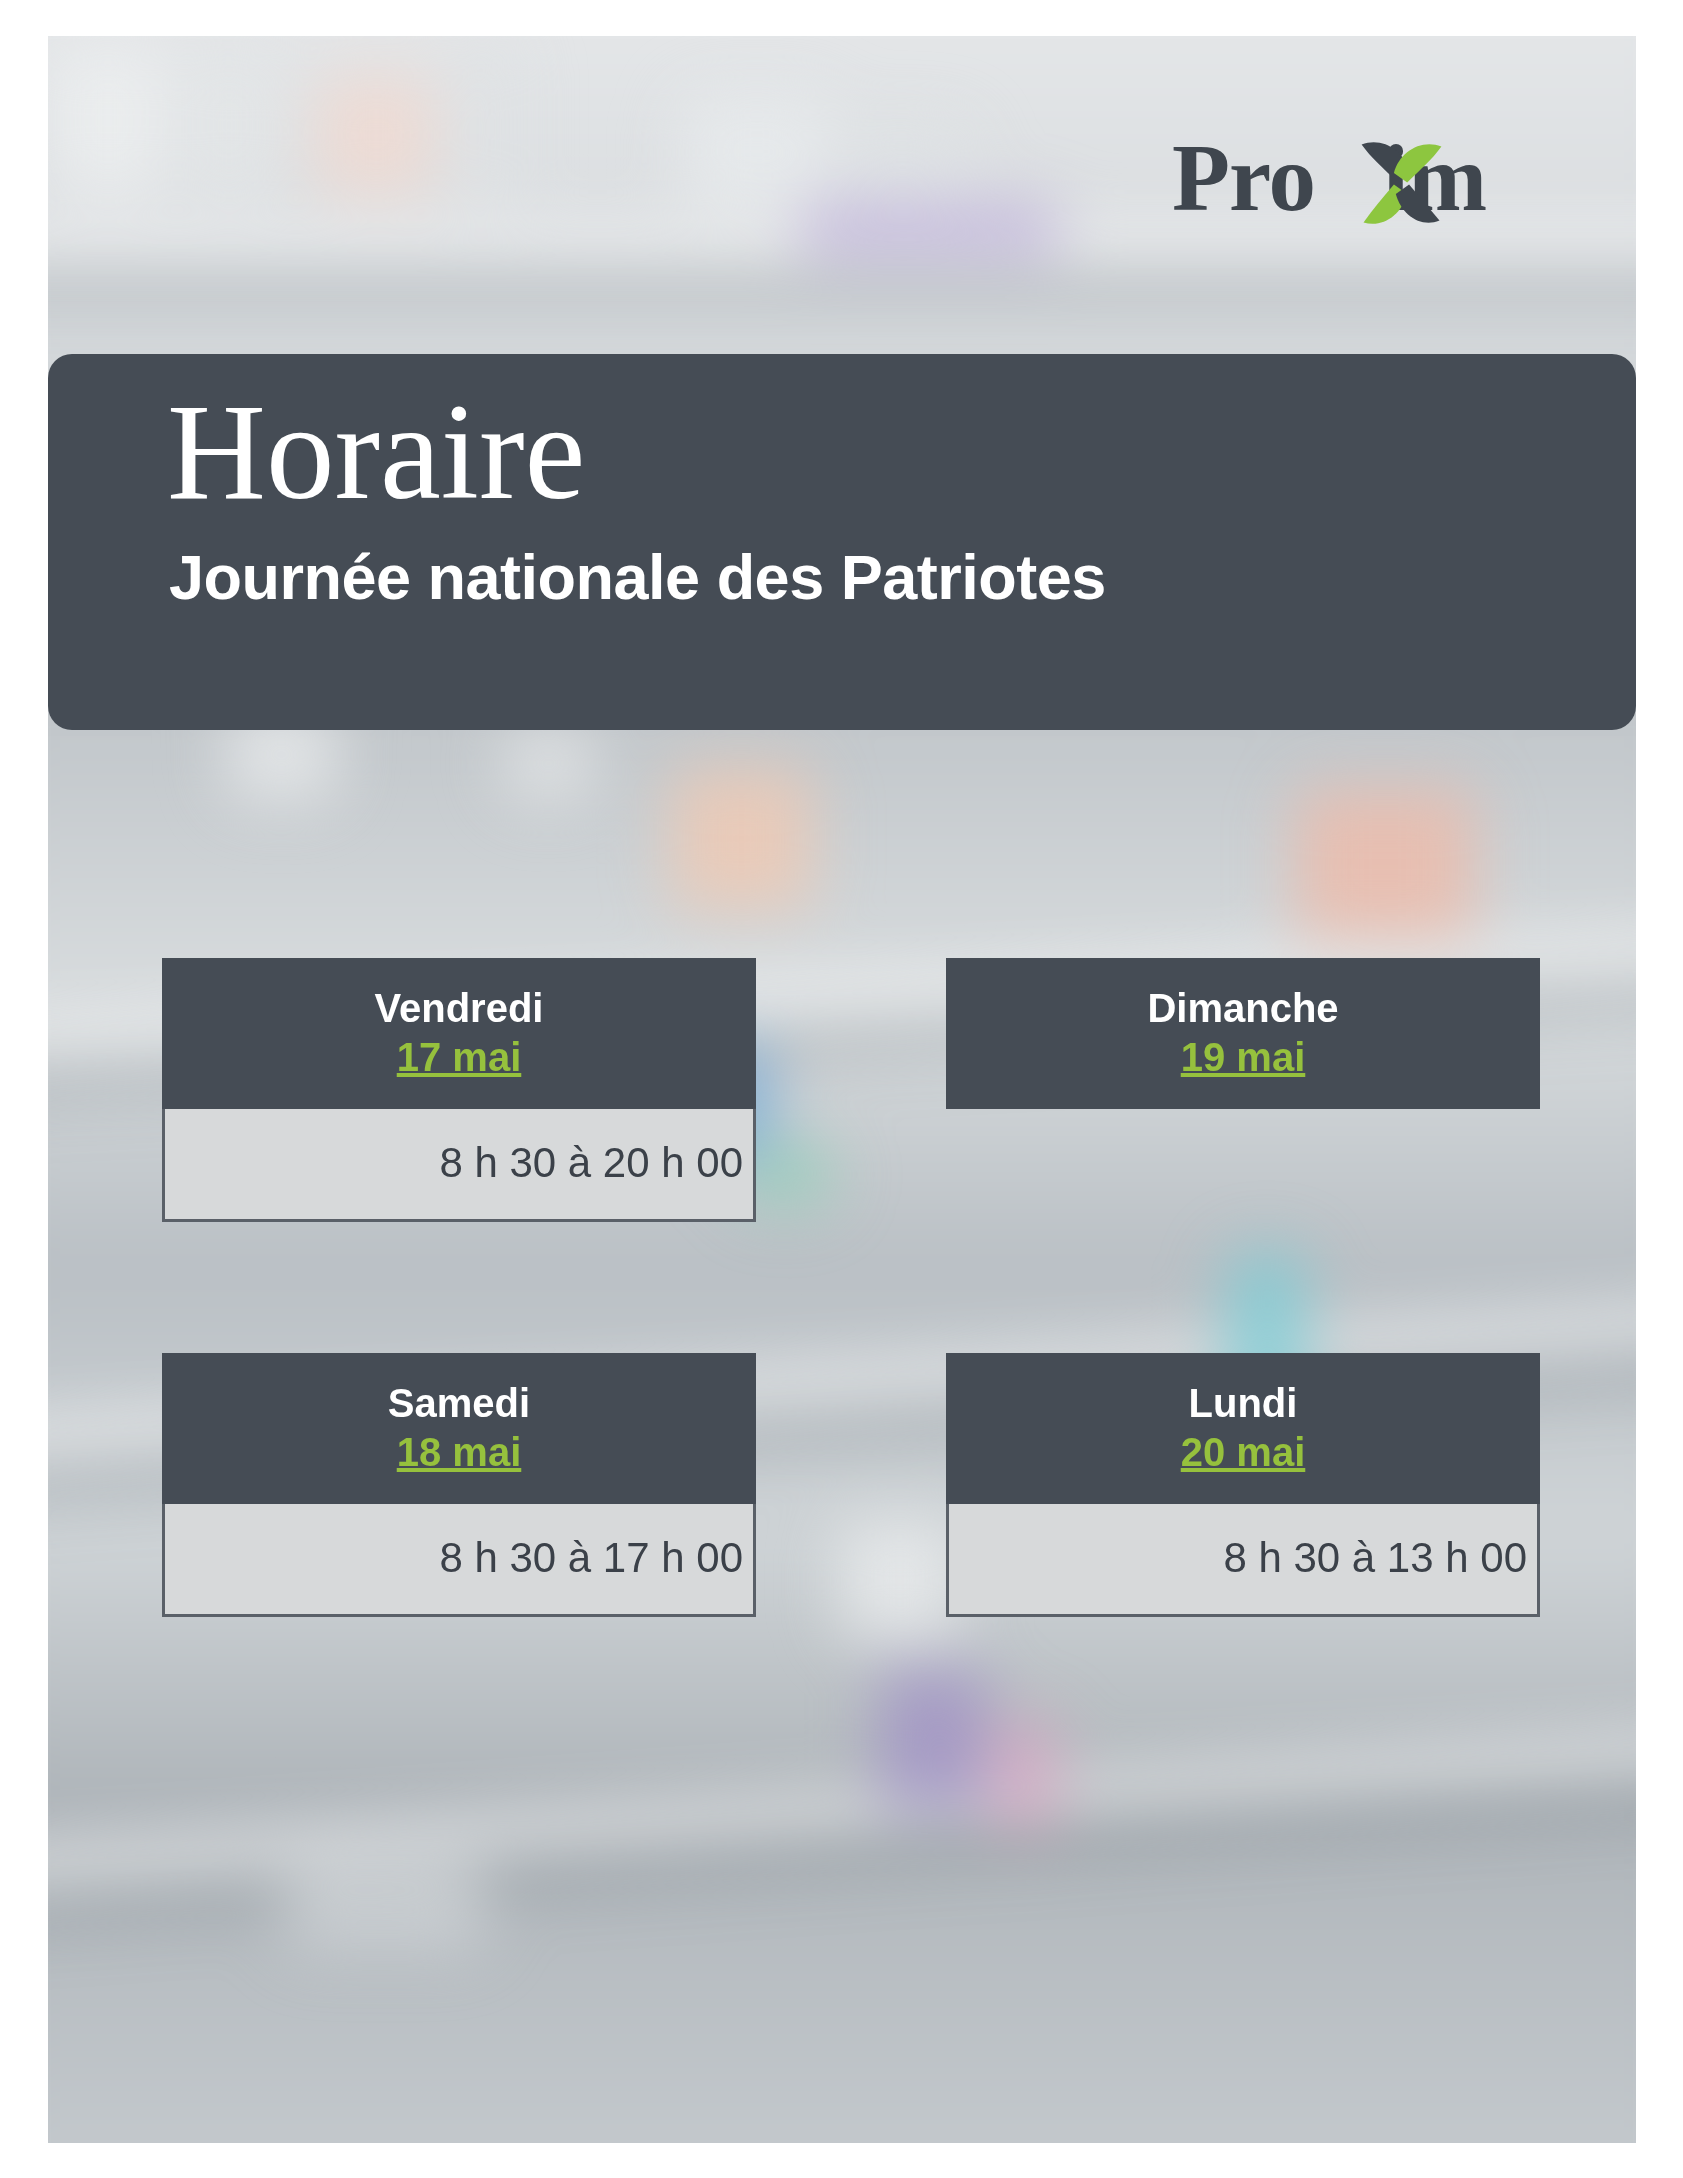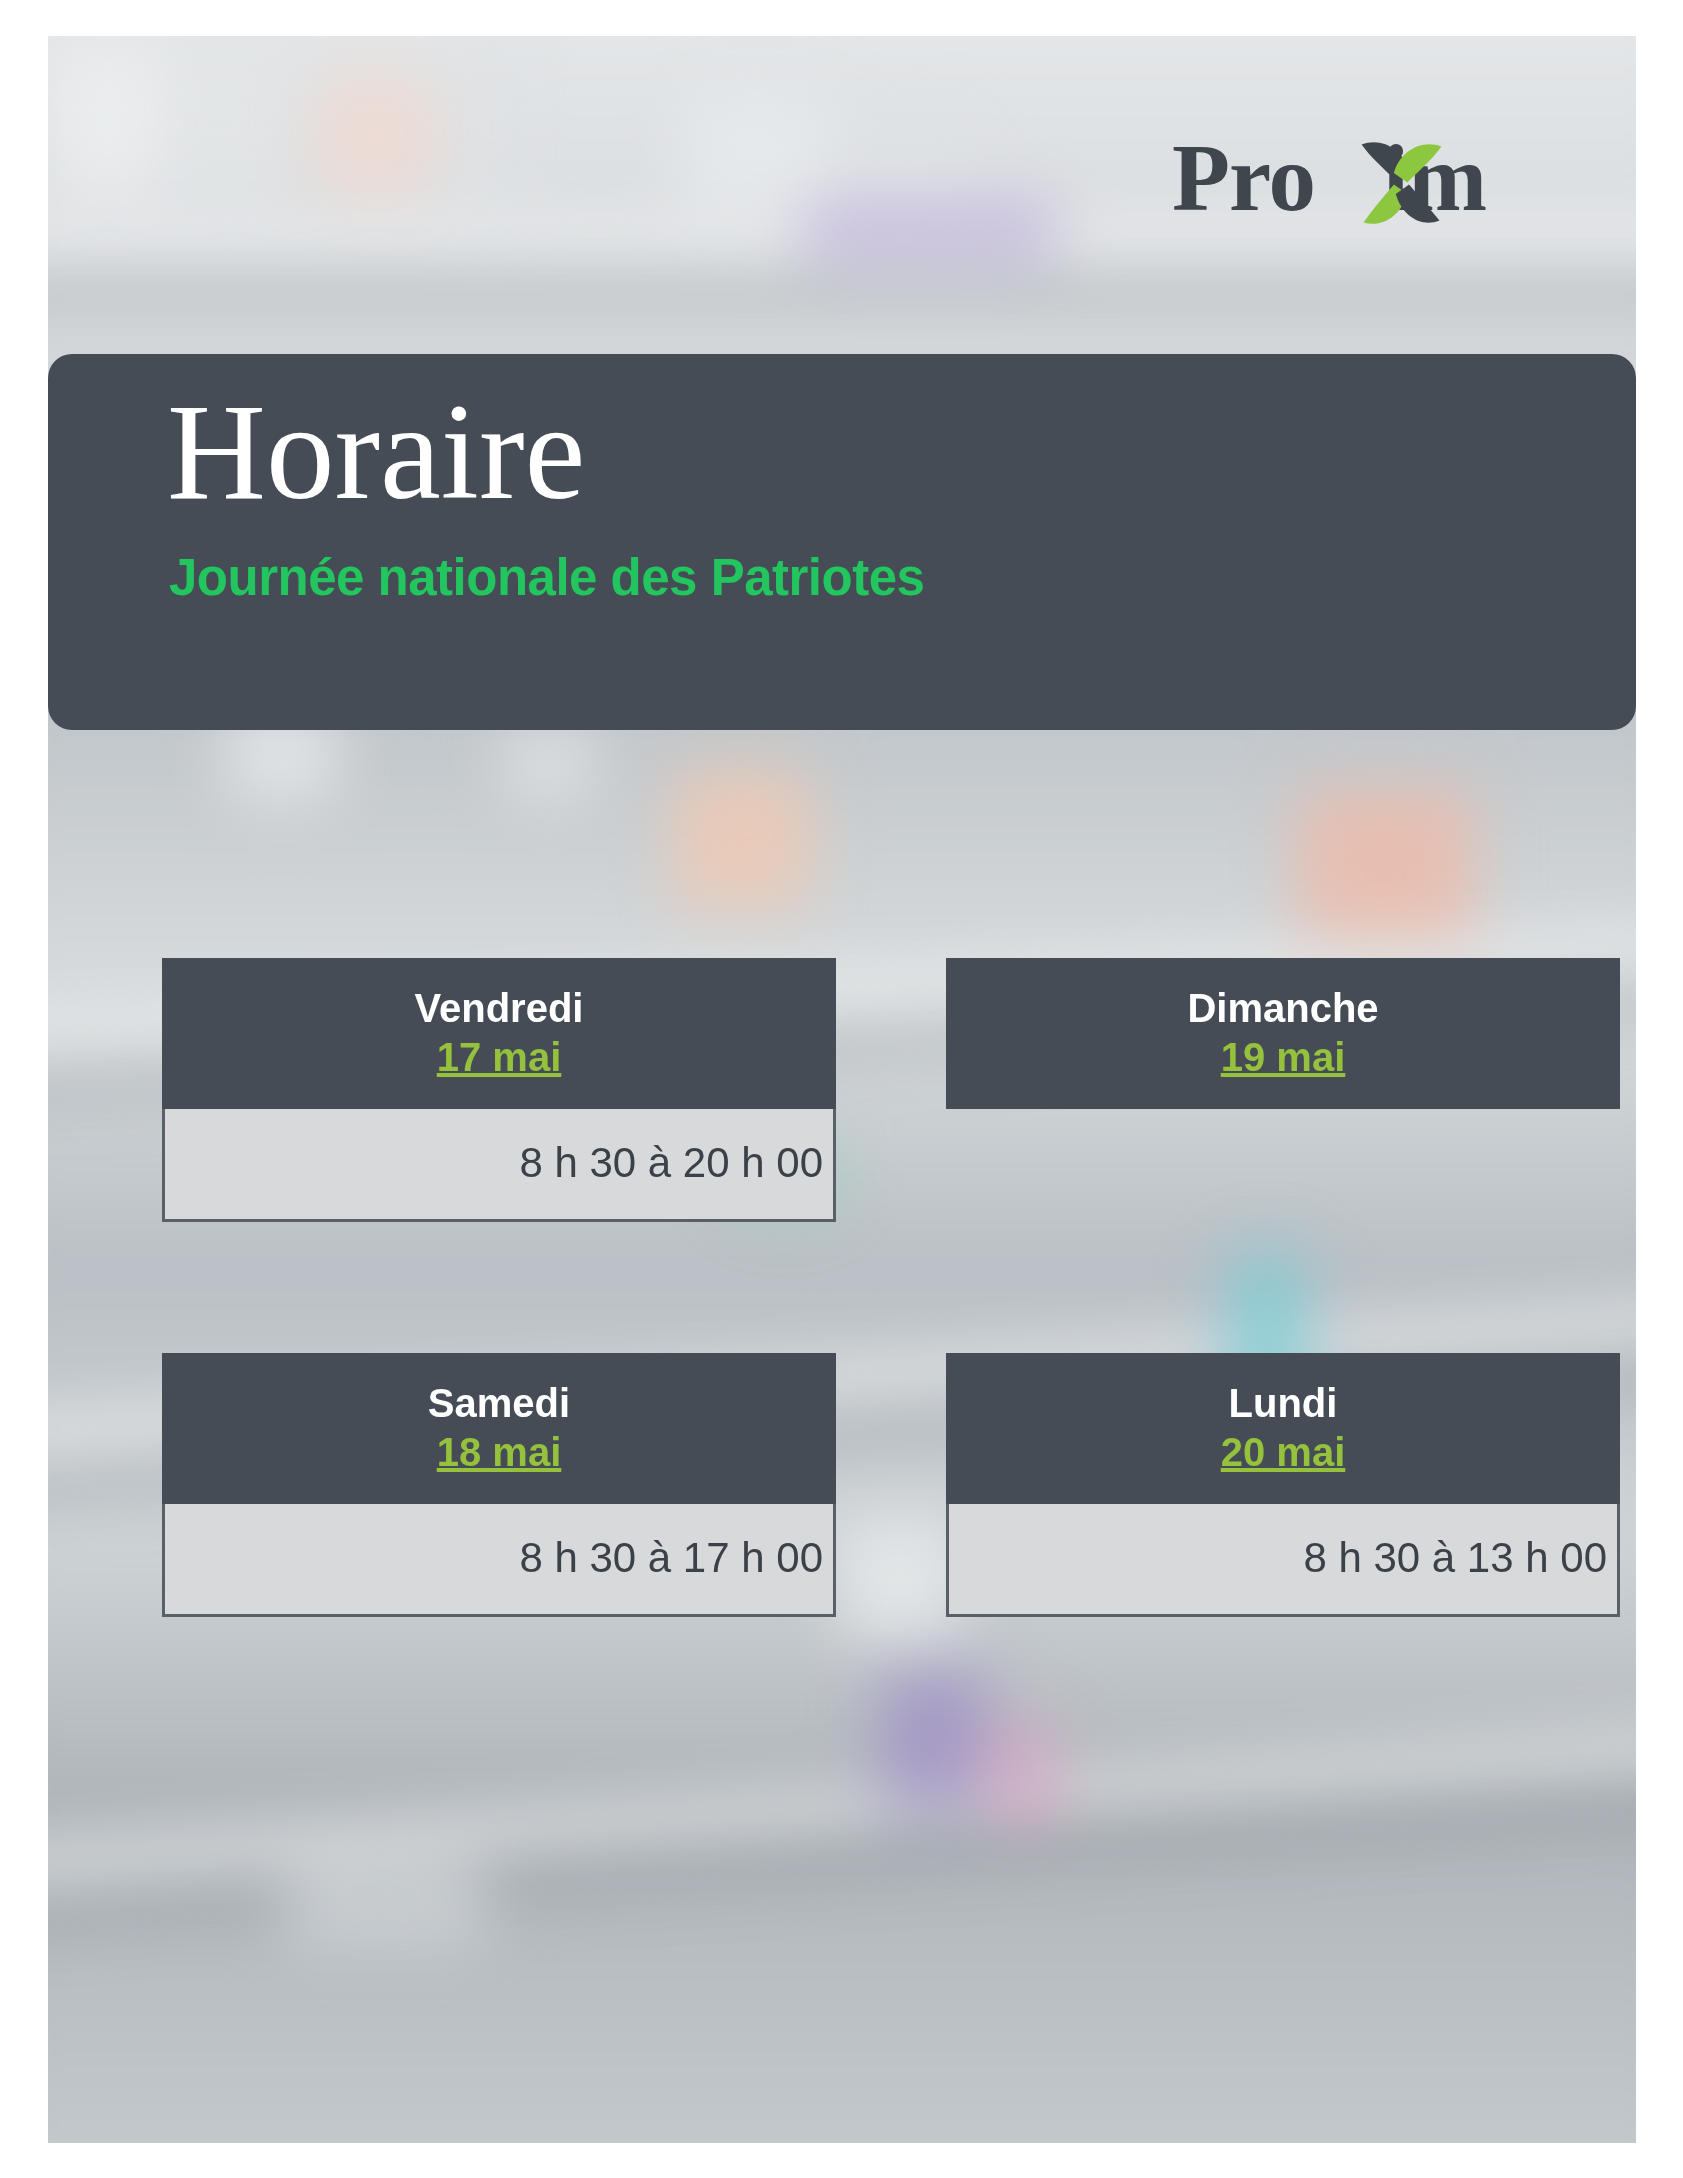--- a/index.html
+++ b/index.html
@@ -112,40 +112,40 @@
     font-size: 137px;
     line-height: 149px;
     color: #ffffff;
     font-weight: 400;
   }
   .title-sub {
     position: absolute;
     left: 121px;
     top: 186px;
     font-family: "Liberation Sans", sans-serif;
-    font-size: 51px;
+    font-size: 63px;
     line-height: 75px;
-    color: #22c55e;
+    color: #ffffff;
     font-weight: 700;
     letter-spacing: -0.5px;
   }
 
   
   .cards {
     position: absolute;
     left: 162px;
     top: 958px;
     width: 1366px;
     display: grid;
     grid-template-columns: 574px 574px;
     grid-column-gap: 210px;
     grid-row-gap: 131px;
   }
   .card {
-    width: 674px;
+    width: 594px;
   }
   .card-head {
     background: #454c55;
     text-align: center;
     padding: 26px 10px 26px;
     box-sizing: border-box;
   }
   .card-day {
     font-size: 40px;
     line-height: 48px;

